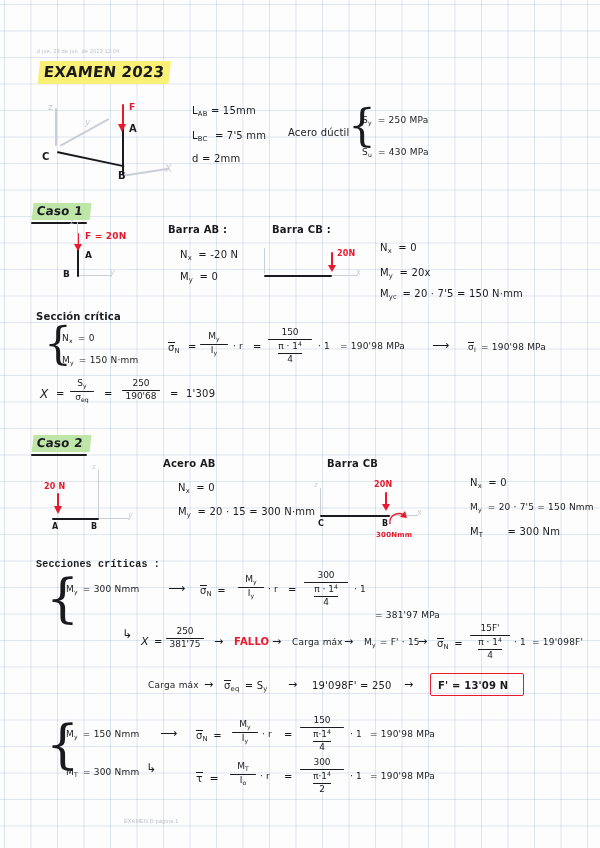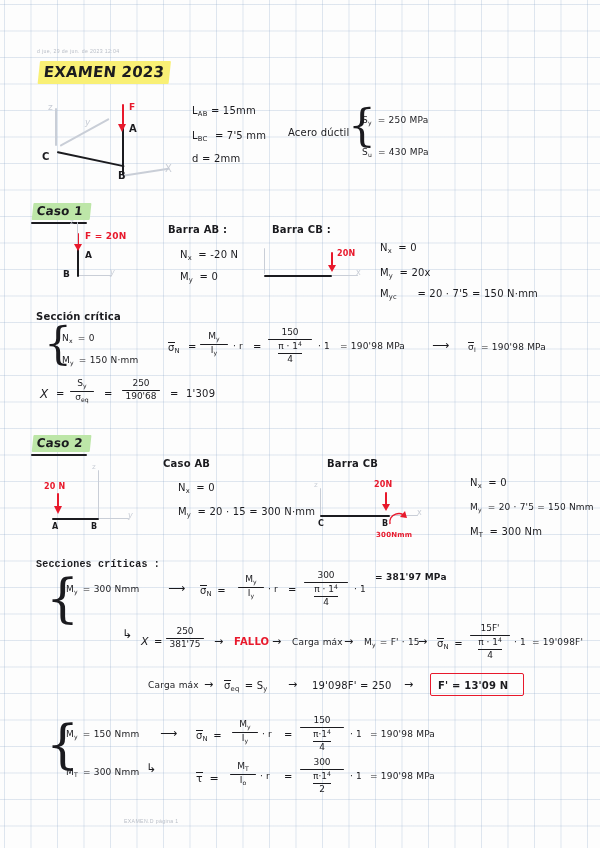--- a/index.html
+++ b/index.html
@@ -193,21 +193,21 @@
     <div class="hw f10" style="left:380px;top:243px;">
       <span>N</span><span class="sub">x</span>
       <span style="margin-left:3px">= 0</span>
     </div>
     <div class="hw f10" style="left:380px;top:268px;">
       <span>M</span><span class="sub">y</span>
       <span style="margin-left:3px">= 20x</span>
     </div>
     <div class="hw f10" style="left:380px;top:289px;">
       <span>M</span><span class="sub">yc</span>
-      <span style="margin-left:17px">= 20 · 7'5  =  150 N·mm</span>
+      <span style="margin-left:2px">= 20 · 7'5  =  150 N·mm</span>
     </div>
   </div>
 
   <div>
     <div class="hw f10 b" style="left:36px;top:312px;">Sección crítica</div>
     <div class="brace brace-tall" style="left:44px;top:322px;">{</div>
     <div class="hw f9" style="left:62px;top:334px;">
       <span>N</span><span class="sub">x</span>
       <span style="margin-left:2px">= 0</span>
     </div>
@@ -281,21 +281,21 @@
 
     <div class="line" style="left:52px;top:518px;width:47px;height:2px;"></div>
     <div class="rline" style="left:57px;top:493px;width:1.6px;height:16px;"></div>
     <div style="position:absolute;left:54px;top:506px;width:0;height:0;border-left:4px solid transparent;border-right:4px solid transparent;border-top:8px solid #e8192c;"></div>
     <div class="hw f8 b red" style="left:44px;top:483px;">20 N</div>
     <div class="hw f8 b" style="left:52px;top:523px;">A</div>
     <div class="hw f8 b" style="left:91px;top:523px;">B</div>
   </div>
 
   <div>
-    <div class="hw f10 b" style="left:163px;top:459px;">Caso AB</div>
+    <div class="hw f10 b" style="left:163px;top:459px;">Acero AB</div>
     <div class="hw f10" style="left:178px;top:483px;">
       <span>N</span><span class="sub">x</span>
       <span style="margin-left:3px">= 0</span>
     </div>
     <div class="hw f10" style="left:178px;top:507px;">
       <span>M</span><span class="sub">y</span>
       <span style="margin-left:3px">= 20 · 15  =  300 N·mm</span>
     </div>
   </div>
 
@@ -321,21 +321,21 @@
     <div class="hw f10" style="left:470px;top:478px;">
       <span>N</span><span class="sub">x</span>
       <span style="margin-left:3px">= 0</span>
     </div>
     <div class="hw f9" style="left:470px;top:503px;">
       <span>M</span><span class="sub">y</span>
       <span style="margin-left:3px">= 20 · 7'5  =  150 Nmm</span>
     </div>
     <div class="hw f10" style="left:470px;top:527px;">
       <span>M</span><span class="sub">T</span>
-      <span style="margin-left:3px">= 300 Nm</span>
+      <span style="margin-left:21px">= 300 Nm</span>
     </div>
   </div>
 
   <div class="hw f10 b" style="left:36px;top:560px;font-family:Liberation Mono, monospace;">Secciones críticas :</div>
 
   <div>
     <div class="brace brace-xtall" style="left:46px;top:572px;">{</div>
     <div class="hw f9" style="left:66px;top:585px;">
       <span>M</span><span class="sub">y</span>
       <span style="margin-left:2px">= 300 Nmm</span>
@@ -357,21 +357,21 @@
       <span class="bar"></span>
       <span class="den">
         <span style="display:inline-block;text-align:center;">
           <span style="display:block;"><span>π · 1</span><span class="sup">4</span></span>
           <span style="display:block;height:1.1px;background:#1b1b1f;margin:1px 0;"></span>
           <span style="display:block;">4</span>
         </span>
       </span>
     </div>
     <div class="hw f9" style="left:354px;top:585px;">· 1</div>
-    <div class="hw f9" style="left:375px;top:573px;font-weight:bold;">=  381'97 MPa</div>
+    <div class="hw f9" style="left:375px;top:611px;">=  381'97 MPa</div>
   </div>
 
   <div>
     <div class="hw f12" style="left:122px;top:628px;">↳</div>
     <div class="hw f11 it" style="left:141px;top:636px;">X</div>
     <div class="hw f10" style="left:154px;top:637px;">=</div>
     <div class="frac f9" style="left:166px;top:627px;width:38px;">
       <span class="num">250</span>
       <span class="bar"></span>
       <span class="den">381'75</span>

